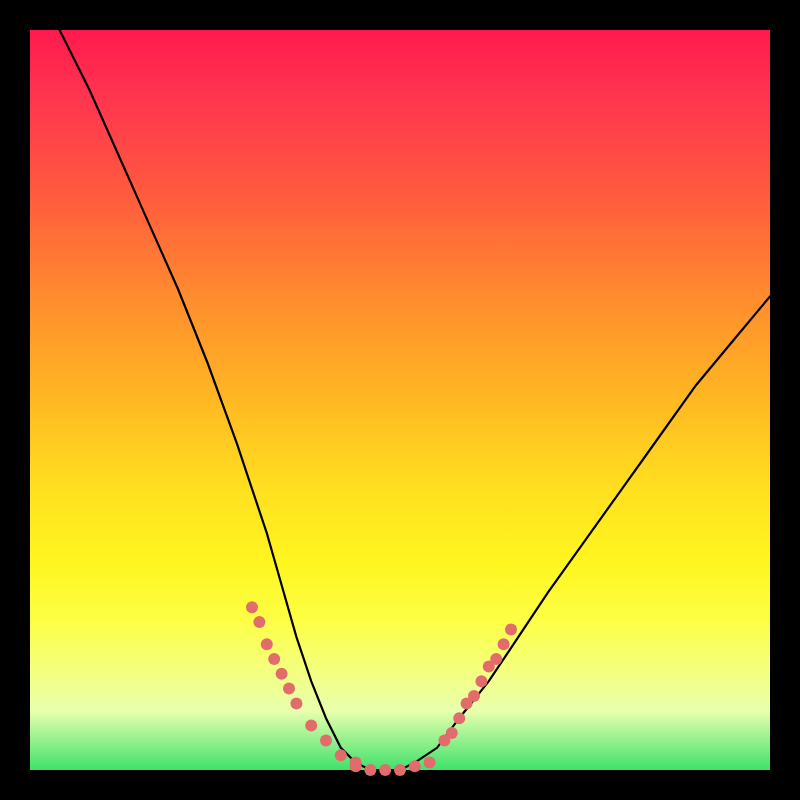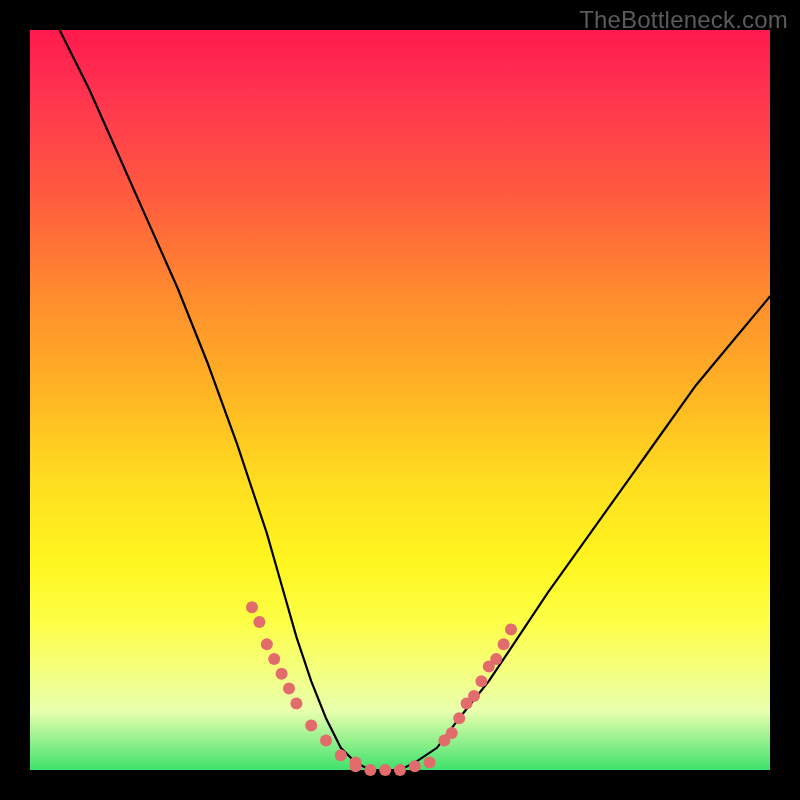--- a/index.html
+++ b/index.html
@@ -88,14 +88,13 @@
         <circle cx="481.0" cy="599.4" r="6" fill="#e26b6b"></circle>
         <circle cx="325.6" cy="736.3" r="6" fill="#e26b6b"></circle>
         <circle cx="340.4" cy="740.0" r="6" fill="#e26b6b"></circle>
         <circle cx="355.2" cy="740.0" r="6" fill="#e26b6b"></circle>
         <circle cx="370.0" cy="740.0" r="6" fill="#e26b6b"></circle>
         <circle cx="384.8" cy="736.3" r="6" fill="#e26b6b"></circle>
         <circle cx="399.6" cy="732.6" r="6" fill="#e26b6b"></circle>
       </g>
   </svg>
 
-  <div class="watermark">TheBottleneck.com</div>
 </div>
 
 </body></html>

